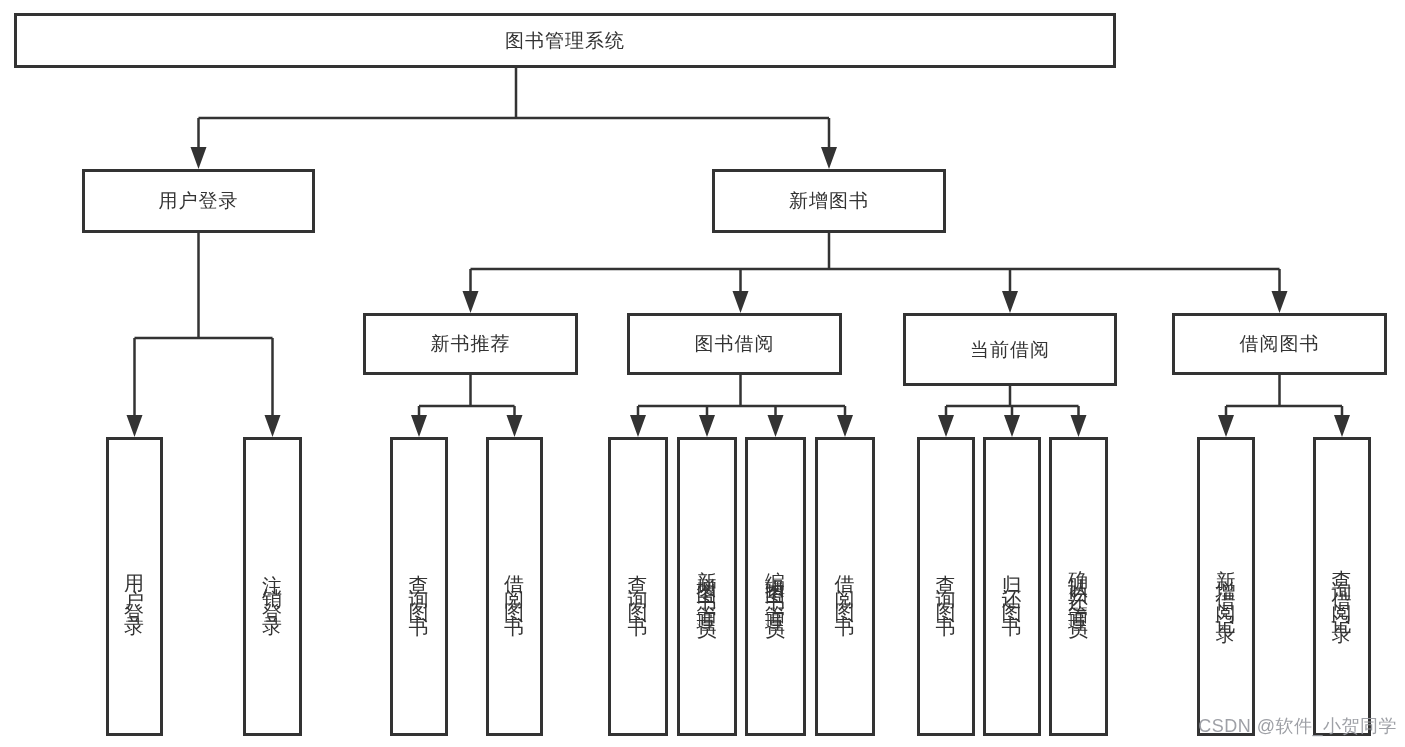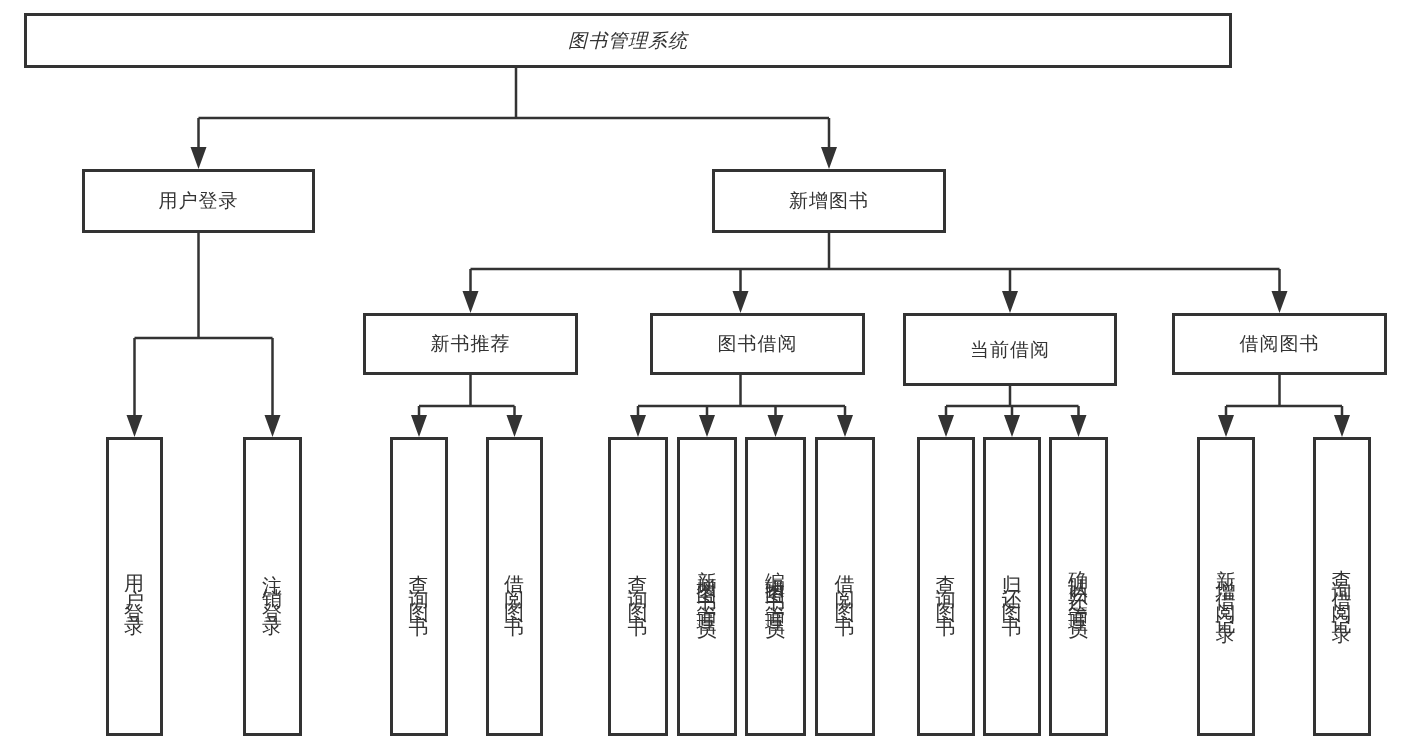--- a/index.html
+++ b/index.html
@@ -43,35 +43,35 @@
          M1010 313 L1002 291 L1018 291 Z M1279.5 313 L1271.5 291 L1287.5 291 Z
          M134.5 437 L126.5 415 L142.5 415 Z M272.5 437 L264.5 415 L280.5 415 Z
          M419 437 L411 415 L427 415 Z M514.5 437 L506.5 415 L522.5 415 Z
          M638 437 L630 415 L646 415 Z M707 437 L699 415 L715 415 Z
          M775.5 437 L767.5 415 L783.5 415 Z M845 437 L837 415 L853 415 Z
          M946 437 L938 415 L954 415 Z M1012 437 L1004 415 L1020 415 Z
          M1078.5 437 L1070.5 415 L1086.5 415 Z
          M1226 437 L1218 415 L1234 415 Z M1342 437 L1334 415 L1350 415 Z" fill="#333333" stroke="none"></path>
   </svg>
 
-  <div class="box hbox" style="left:24px;top:13px;width:1208px;height:55px;font-style:italic;">
+  <div class="box hbox" style="left:14px;top:13px;width:1102px;height:55px;">
     <span>图书管理系统</span>
   </div>
 
   <div class="box hbox" style="left:82px;top:169px;width:233px;height:64px;">
     <span>用户登录</span>
   </div>
   <div class="box hbox" style="left:712px;top:169px;width:234px;height:64px;">
     <span>新增图书</span>
   </div>
 
   <div class="box hbox" style="left:363px;top:313px;width:215px;height:62px;text-align:right;">
     <span>新书推荐</span>
   </div>
-  <div class="box hbox" style="left:650px;top:313px;width:215px;height:62px;">
+  <div class="box hbox" style="left:627px;top:313px;width:215px;height:62px;">
     <span>图书借阅</span>
   </div>
   <div class="box hbox" style="left:903px;top:313px;width:214px;height:73px;">
     <span>当前借阅</span>
   </div>
   <div class="box hbox" style="left:1172px;top:313px;width:215px;height:62px;">
     <span>借阅图书</span>
   </div>
 
   <div class="box vbox ls14" style="left:106px;top:437px;width:57px;height:299px;">
@@ -111,14 +111,15 @@
     <span>确认归还（管理员）</span>
   </div>
 
   <div class="box vbox ls11" style="left:1197px;top:437px;width:58px;height:299px;">
     <span>新增借阅记录</span>
   </div>
   <div class="box vbox ls11" style="left:1313px;top:437px;width:58px;height:299px;">
     <span>查询借阅记录</span>
   </div>
 
+  <div class="watermark">CSDN @软件_小贺同学</div>
 
 </div>
 
 </body></html>

